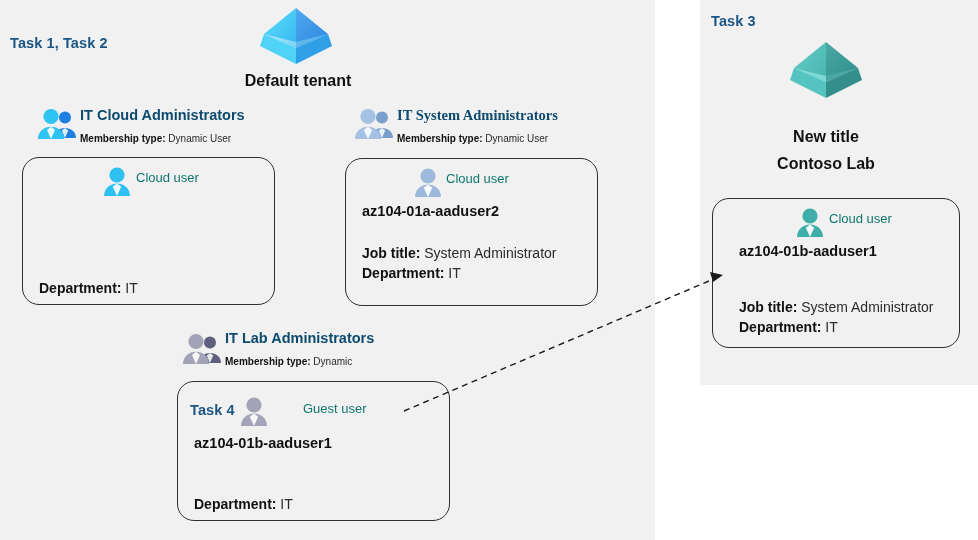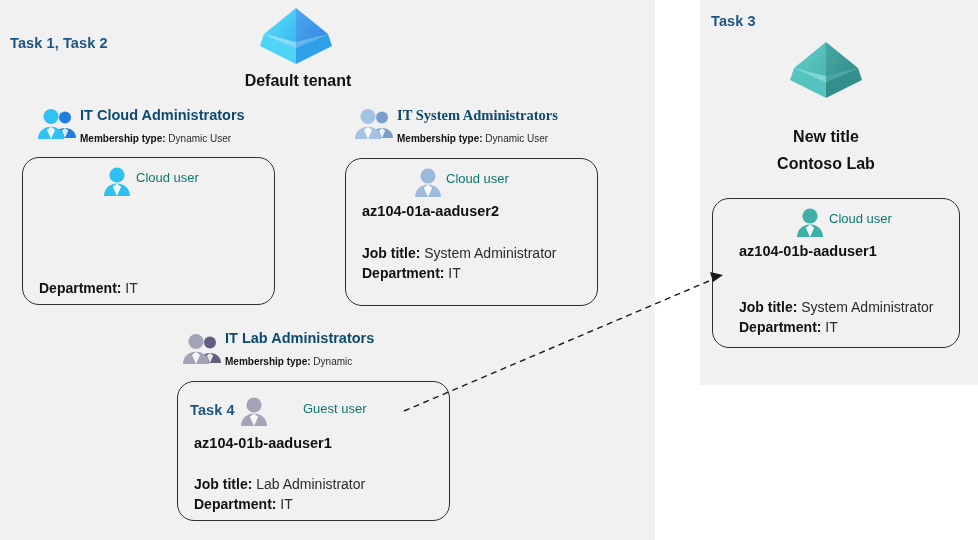--- a/index.html
+++ b/index.html
@@ -178,24 +178,20 @@
   <div class="task-label" style="left:12px;top:20px;">Task 4</div>
   <div class="icon" style="left:62px;top:14px;">
     <svg width="28" height="30" viewBox="0 0 28 30">
       <circle cx="14" cy="9" r="7.6" fill="#a3a4b7"></circle>
       <path d="M1 30c0-7.6 5.9-12.6 13-12.6S27 22.4 27 30z" fill="#a3a4b7"></path>
       <path d="M14 17.5l-4.2 3.3L14 30l4.2-9.2z" fill="#ffffff" opacity="0.92"></path>
     </svg>
   </div>
   <div class="usertype" style="left:97px;top:19px;margin-left:28px;">Guest user</div>
   <div class="username" style="left:16px;top:53px;">az104-01b-aaduser1</div>
-  <div class="attr" style="left:16px;top:92px;">
-    <b>Job title:</b> 
-    <span>Lab Administrator</span>
-  </div>
   <div class="attr" style="left:16px;top:112px;">
     <b>Department:</b> 
     <span>IT</span>
   </div>
 </div>
 
 <div class="task-label" style="left:711px;top:13px;">Task 3</div>
 
 <div class="icon" style="left:788px;top:36px;">
   <svg width="76" height="68" viewBox="0 0 76 68">

